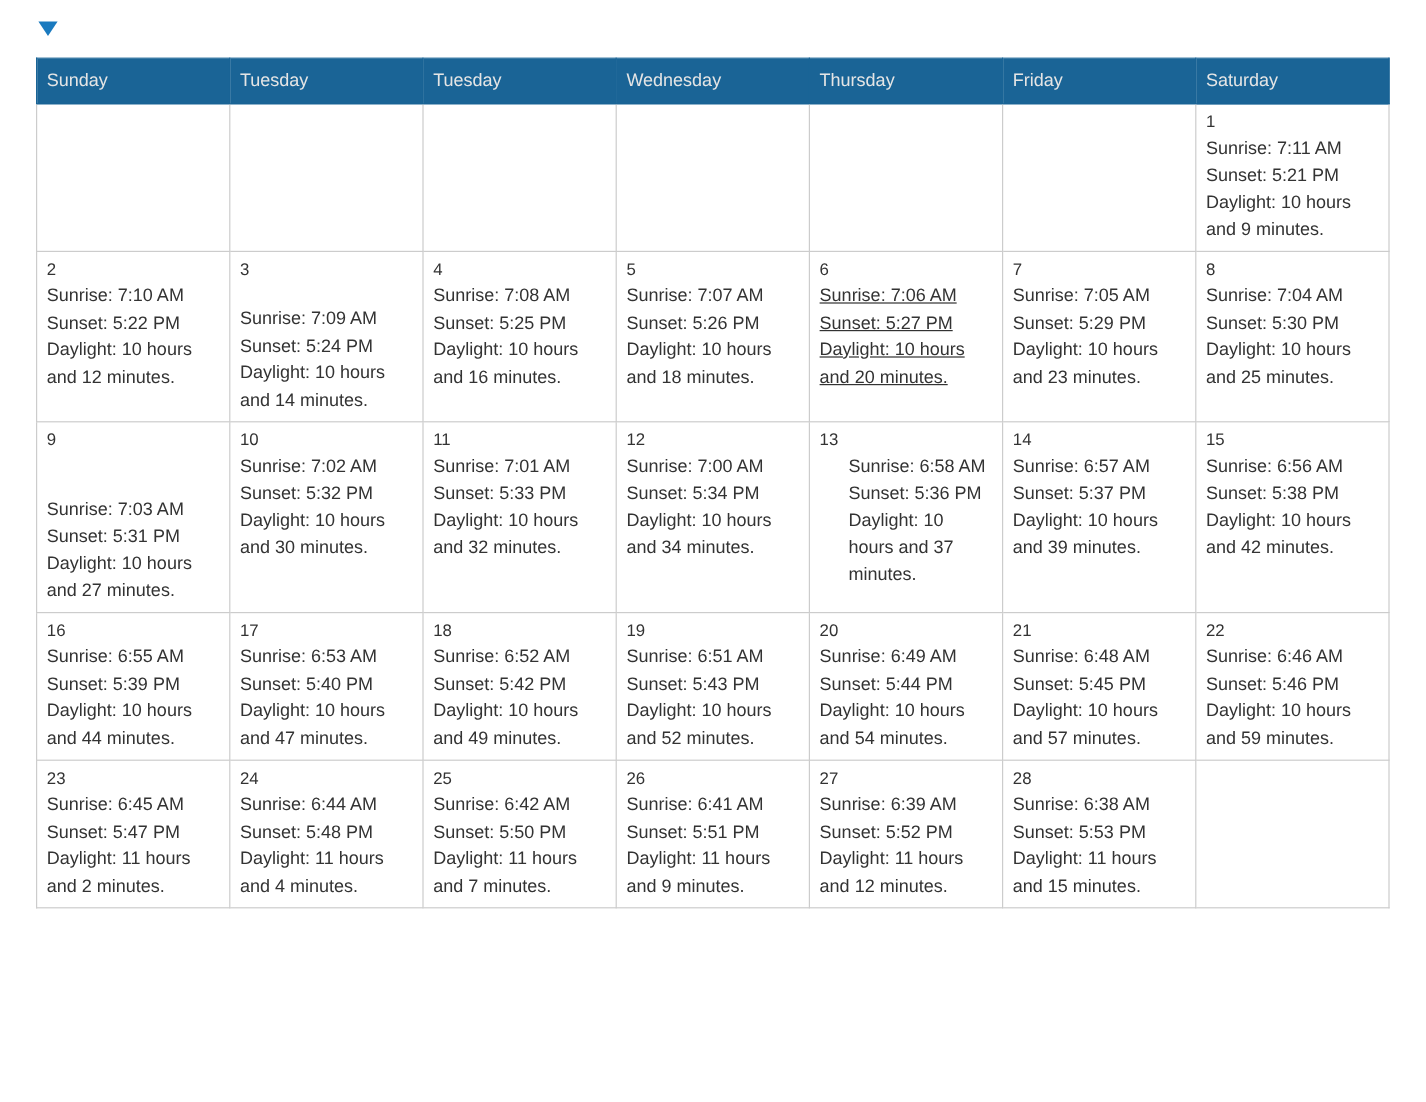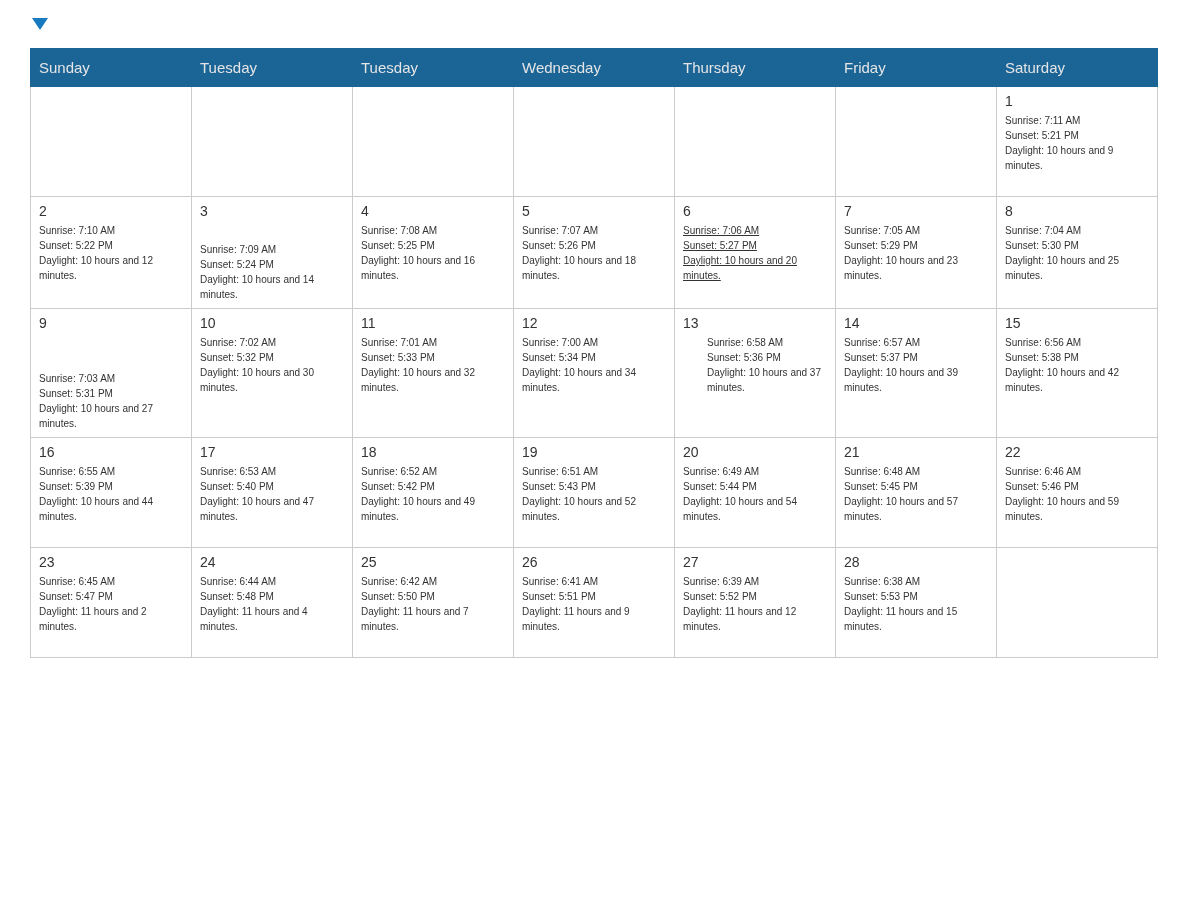--- a/index.html
+++ b/index.html
@@ -85,21 +85,21 @@
       font-size: 12px;
       color: #333;
     }
     .day-number {
       font-size: 14px;
       font-weight: normal;
       margin-bottom: 4px;
       display: block;
     }
     .day-info {
-      font-size: 10px;
+      font-size: 15px;
       line-height: 1.5;
       color: #333;
     }
     .empty-cell {
       background: #fff;
     }
     .row-border-top td {
       border-top: 2px solid #1a6496;
     }
   </style>

